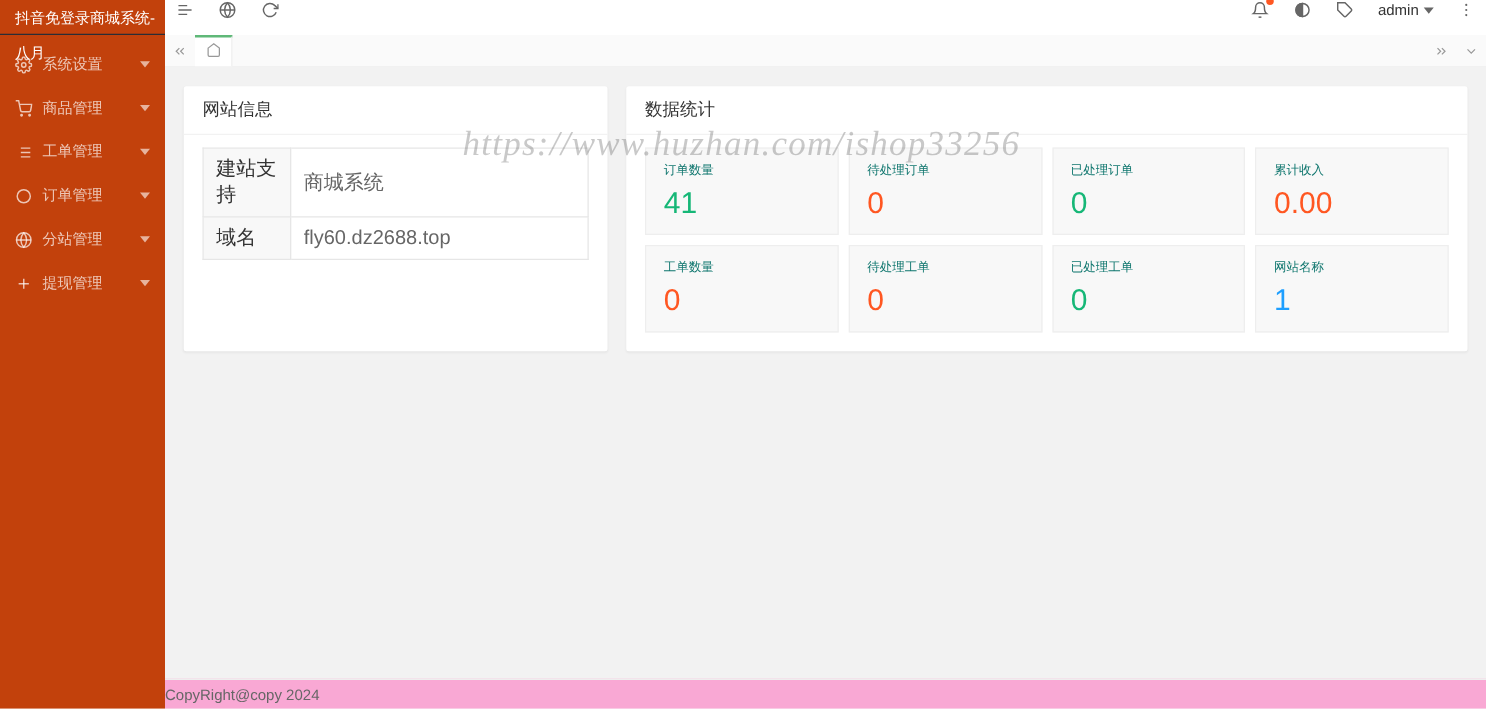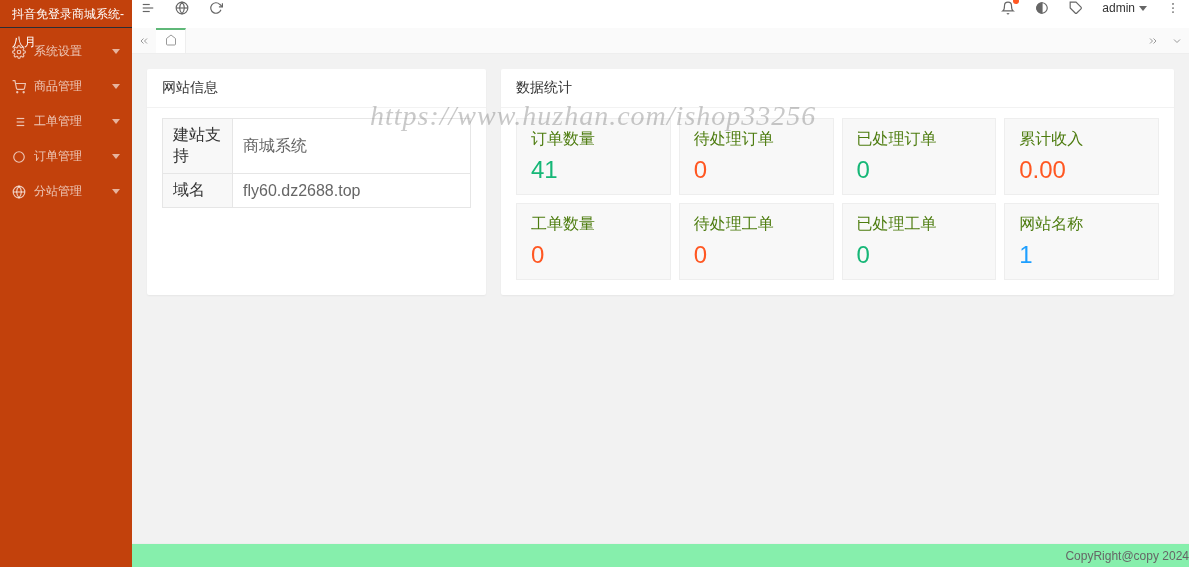--- a/index.html
+++ b/index.html
@@ -35,27 +35,27 @@
 .card-right { flex: 1; }
 .card-header { padding: 10px 15px; border-bottom: 1px solid #f2f2f2; font-size: 14px; }
 .card-body { padding: 10px 15px 15px; }
 
 .info-table { width: 100%; border-collapse: collapse; }
 .info-table td { border: 1px solid #e6e6e6; padding: 6px 10px; font-size: 16px; color: #666; }
 .info-table td:first-child { background: #f8f8f8; width: 70px; color: #333; }
 
 .stats-grid { padding: 10px 15px 15px; display: grid; grid-template-columns: repeat(4, 1fr); gap: 8px; }
 .stat-box { background: #f8f8f8; border: 1px solid #eee; padding: 10px 14px; }
-.stat-label { font-size: 16px; color: #4d7c0f; margin-bottom: 6px; }
+.stat-label { font-size: 10px; color: #0f766e; margin-bottom: 6px; }
 .stat-value { font-size: 24px; font-weight: 400; }
 .c-green { color: #16b777; }
 .c-red { color: #ff5722; }
 .c-blue { color: #1e9fff; }
 
-.footer { height: 24px; line-height: 24px; text-align: right; background: #86efac; font-size: 12px; color: #666; border-top: 1px solid #eee; }
+.footer { height: 24px; line-height: 24px; text-align: left; background: #f9a8d4; font-size: 12px; color: #666; border-top: 1px solid #eee; }
 
 .watermark { position: absolute; top: 100px; left: 370px; font-size: 28px; font-family: Georgia, serif; font-style: italic; color: rgba(100,100,100,0.35); pointer-events: none; z-index: 999; letter-spacing: 1px; }
 </style>
 </head>
 <body>
 
 <div class="sidebar">
   <div class="sidebar-title">抖音免登录商城系统-八月</div>
   <div class="sidebar-menu">
     <div class="sidebar-item">
@@ -113,20 +113,32 @@
     <div class="sidebar-item">
       <div class="sidebar-item-left">
         <span class="sidebar-icon">
             <svg viewBox="0 0 24 24" width="14" height="14" fill="none" stroke="currentColor" stroke-width="2">
               <circle cx="12" cy="12" r="10"></circle>
               <line x1="2" y1="12" x2="22" y2="12"></line>
               <path d="M12 2a15.3 15.3 0 014 10 15.3 15.3 0 01-4 10 15.3 15.3 0 01-4-10 15.3 15.3 0 014-10z"></path>
             </svg>
           </span>
         <span>分站管理</span>
+      </div>
+      <span class="caret-down"></span>
+    </div>
+    <div class="sidebar-item">
+      <div class="sidebar-item-left">
+        <span class="sidebar-icon">
+            <svg viewBox="0 0 24 24" width="14" height="14" fill="none" stroke="currentColor" stroke-width="2">
+              <line x1="12" y1="5" x2="12" y2="19"></line>
+              <line x1="5" y1="12" x2="19" y2="12"></line>
+            </svg>
+          </span>
+        <span>提现管理</span>
       </div>
       <span class="caret-down"></span>
     </div>
   </div>
 </div>
 
 <div class="main">
   <div class="topbar">
     <div class="topbar-left">
       <span class="topbar-icon">

